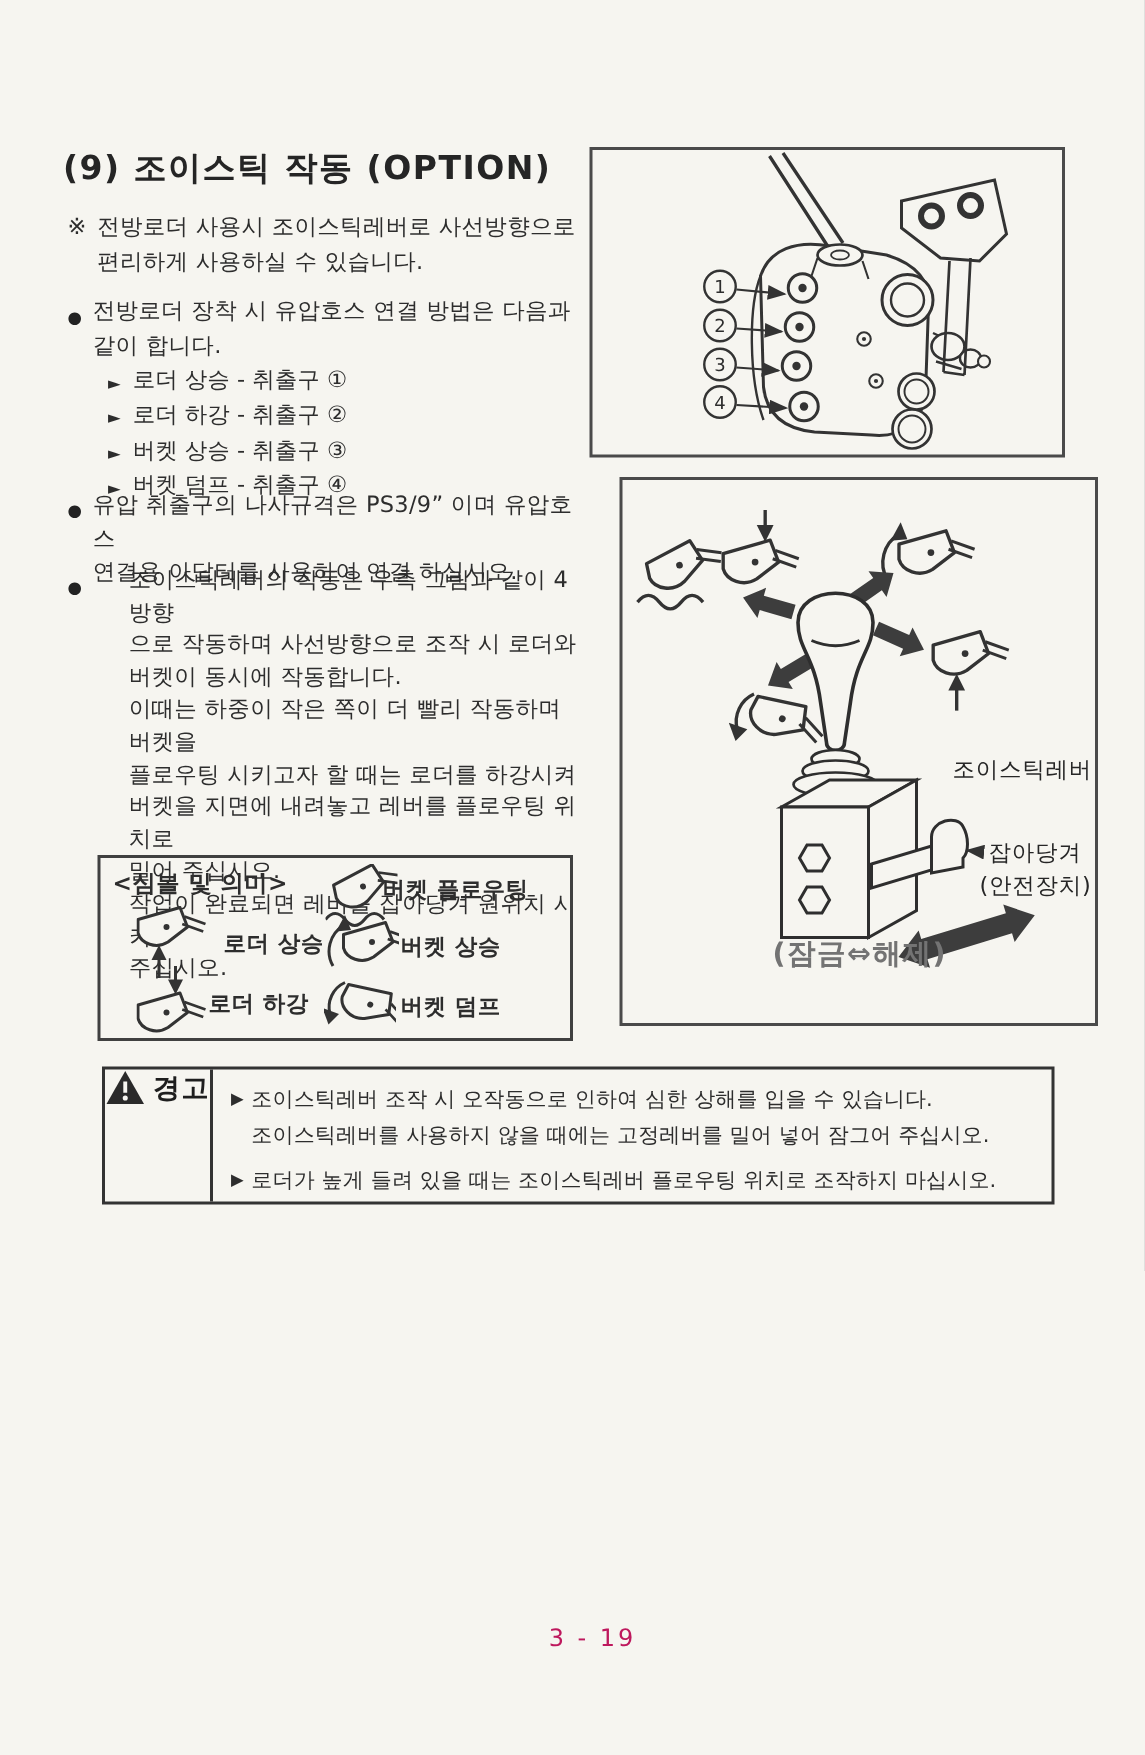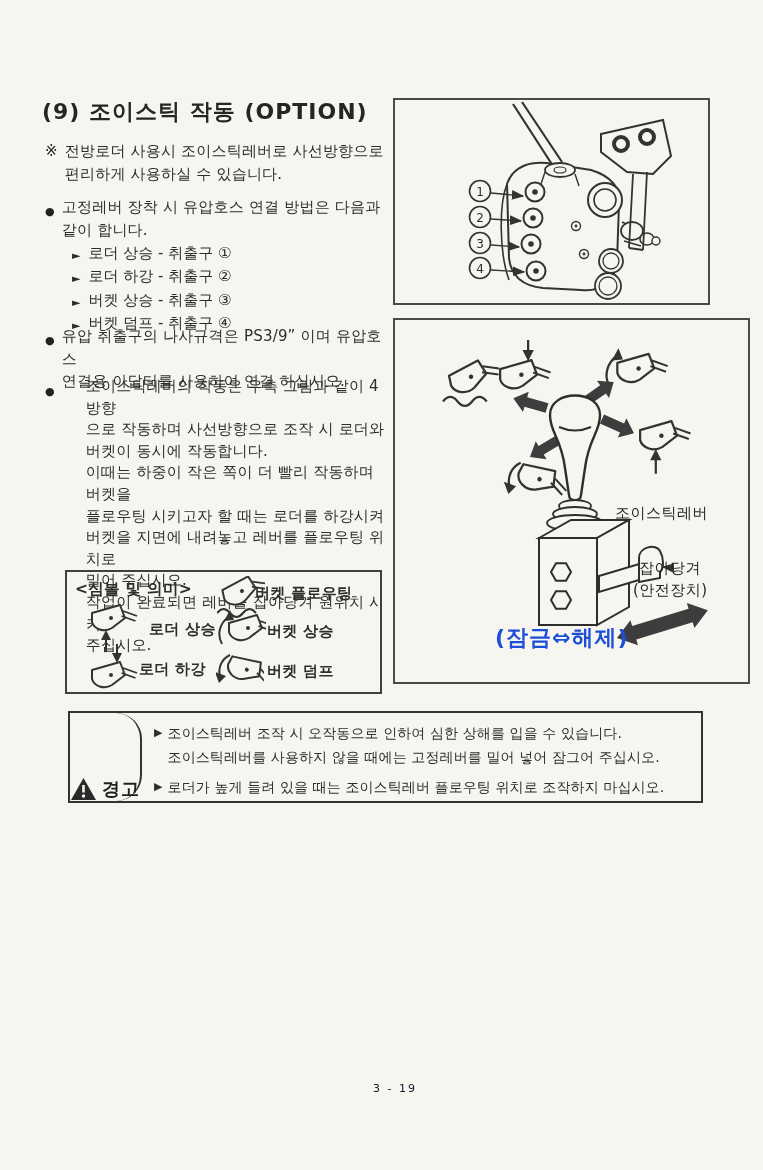--- a/index.html
+++ b/index.html
@@ -18,37 +18,37 @@
   .marker-note{font-size:15px;}
   .marker-dot{font-size:11px;padding-top:5px;color:#222;}
   .lines{white-space:pre-line;}
   .sub-list{margin-top:2px;}
   .sub-item{display:flex;gap:8px;font-size:15px;line-height:20.3px;}
   .sub-item .tri{font-size:11px;padding-top:3px;}
   .op-lines{line-height:21.6px;margin-left:24px;}
   
   .figbox{position:absolute;border:2px solid #4a4a4a;background:transparent;}
   .valve-box{left:393px;top:98px;width:313px;height:203px;}
-  .joy-box{left:393px;top:318px;width:315px;height:362px;padding-left:38px;}
+  .joy-box{left:413px;top:318px;width:315px;height:362px;}
   .joy-label{position:absolute;font-size:15px;letter-spacing:.5px;color:#262626;}
-  .joy-action{position:absolute;font-size:22px;font-weight:bold;letter-spacing:1px;color:#1d4ed8;}
+  .joy-action{position:absolute;font-size:19px;font-weight:bold;letter-spacing:1px;color:#737373;}
   
   .legend{left:65px;top:570px;width:313px;height:120px;border:2px solid #404040;font-weight:bold;}
   .legend-title{position:absolute;left:8px;top:7px;font-size:15.5px;letter-spacing:.3px;}
   .legend-label{position:absolute;font-size:15px;letter-spacing:.3px;}
   .legend-icon{position:absolute;}
   
   .warning{left:68px;top:711px;width:635px;height:92px;border:2px solid #333;display:flex;box-sizing:border-box;}
-  .warning-badge{width:70px;flex:0 0 auto;border-right:2px solid #333;display:flex;align-items:flex-end;justify-content:center;gap:5px;border-radius:26px;}
+  .warning-badge{width:70px;flex:0 0 auto;border-right:2px solid #333;display:flex;align-items:flex-start;justify-content:center;gap:5px;}
   .warning-word{font-size:18px;font-weight:bold;letter-spacing:1px;color:#1e1e1e;}
   .warning-body{flex:1;padding:8px 8px 6px 12px;font-size:14px;line-height:24px;letter-spacing:.1px;}
   .warning-item{display:flex;gap:5px;}
   .warning-item + .warning-item{margin-top:6px;}
   .warning-item .tri{font-size:11px;line-height:24px;}
-  .page-number{left:0;right:0;top:1082px;text-align:center;font-size:11px;letter-spacing:2px;color:#0f172a;margin-left:27px;}
+  .page-number{left:0;right:0;top:1082px;text-align:center;font-size:16px;letter-spacing:2px;color:#be185d;margin-left:27px;}
   svg{display:block;}
 </style>
 </head>
 <body>
 
 <div class="page">
 
   <svg width="0" height="0" style="position:absolute" aria-hidden="true">
     <defs>
       <g id="sym-bucket">
@@ -91,21 +91,21 @@
 
   <div class="abs para" style="left:45px;top:140px;width:340px;">
     <span class="marker marker-note">※</span>
     <div class="lines">전방로더 사용시 조이스틱레버로 사선방향으로
 편리하게 사용하실 수 있습니다.</div>
   </div>
 
   <div class="abs" style="left:45px;top:196px;width:345px;">
     <div class="para">
       <span class="marker marker-dot">●</span>
-      <div class="lines">고정레버 장착 시 유압호스 연결 방법은 다음과
+      <div class="lines">전방로더 장착 시 유압호스 연결 방법은 다음과
 같이 합니다.</div>
     </div>
     <div class="sub-list" style="margin-left:27px;">
       <div class="sub-item">
         <span class="tri">►</span>
         <span>로더 상승 - 취출구 ①</span>
       </div>
       <div class="sub-item">
         <span class="tri">►</span>
         <span>로더 하강 - 취출구 ②</span>

